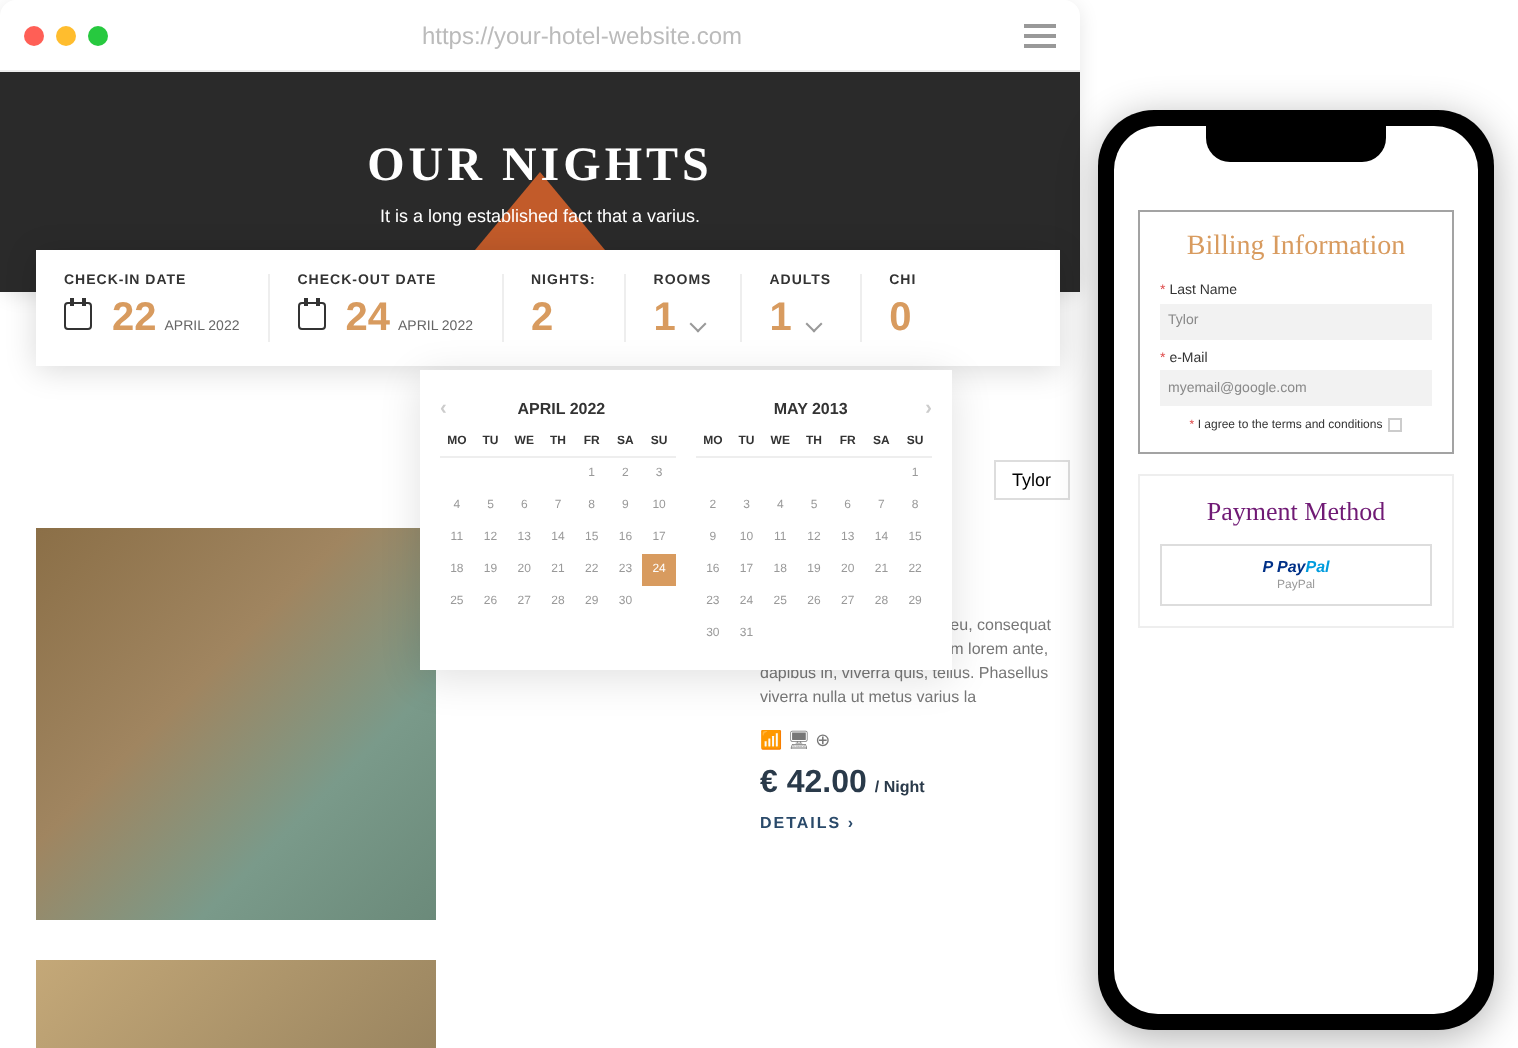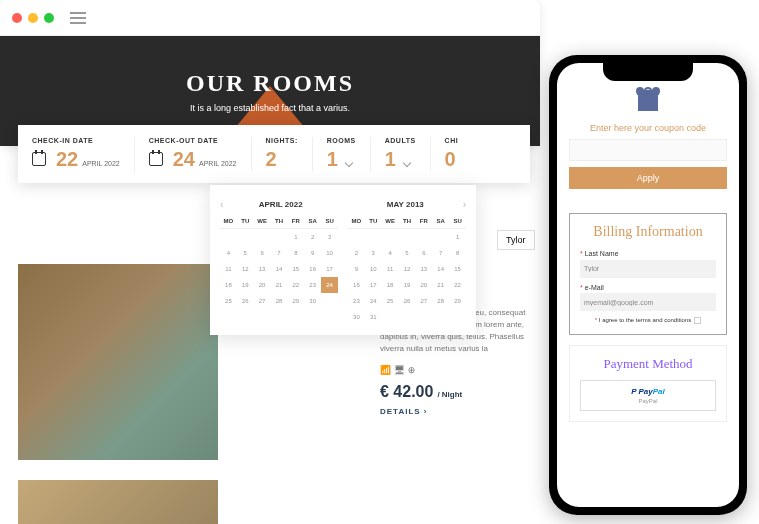--- a/index.html
+++ b/index.html
@@ -56,43 +56,44 @@
 .apply-btn{width:100%;height:22px;background:#d89b5f;color:#fff;border:none;font-size:9px}
 .billing{border:1px solid #a3a3a3;padding:10px;margin-top:14px;text-align:center}
 .billing h3{font-size:14px;color:#d89b5f;font-family:Georgia,serif;font-weight:normal;margin-bottom:10px}
 .field{text-align:left;margin-bottom:6px}
 .field-label{font-size:7px;color:#333}
 .field-label .req{color:#d44}
 .field-input{width:100%;height:18px;border:none;background:#f2f2f2;font-size:7px;padding:0 4px;color:#888;margin-top:2px}
 .terms{font-size:6px;color:#333;margin-top:4px}
 .checkbox{display:inline-block;width:7px;height:7px;border:1px solid #ccc;vertical-align:middle;margin-left:3px}
 .payment{border:1px solid #eee;padding:10px;margin-top:10px;text-align:center}
-.payment h3{font-size:13px;color:#8b5cf6;font-family:Georgia,serif;font-weight:normal;margin-bottom:8px}
+.payment h3{font-size:13px;color:#701a75;font-family:Georgia,serif;font-weight:normal;margin-bottom:8px}
 .paypal-box{border:1px solid #ddd;padding:6px;font-size:8px}
 .pp-logo{font-weight:bold;font-style:italic}
 .pp-logo .p1{color:#003087}.pp-logo .p2{color:#009cde}
 </style>
 </head>
 <body>
 
 <div class="browser">
   <div class="browser-bar">
     <div class="dots">
       <div class="dot r"></div>
       <div class="dot y"></div>
       <div class="dot g"></div>
     </div>
+    <div class="url-bar">https://your-hotel-website.com</div>
     <div class="menu-icon">
         <span></span>
         <span></span>
         <span></span>
       </div>
   </div>
   <div class="hero">
-    <h1>OUR ROOMS</h1>
+    <h1>OUR NIGHTS</h1>
     <p>It is a long established fact that a varius.</p>
   </div>
 </div>
 
 <div class="booking-bar">
   <div class="bk-col">
     <div class="bk-label">CHECK-IN DATE</div>
     <div class="bk-val">
         <span class="cal-icon"></span>
         <span class="bk-big">22</span>
@@ -240,26 +241,20 @@
   <div class="room-title">andard</div>
   <div class="room-desc">Aenean leo ligula, porttitor eu, consequat vitae, eleifend enim. Aliquam lorem ante, dapibus in, viverra quis, tellus. Phasellus viverra nulla ut metus varius la</div>
   <div class="room-icons">📶 🖥 ⊕</div>
   <div class="room-price"><span style="font-size:16px">€ 42.00</span> <span>/ Night</span></div>
   <div class="room-details">DETAILS ›</div>
 </div>
 
 <div class="phone">
   <div class="phone-notch"></div>
   <div class="phone-screen">
-    <div class="coupon-sec">
-      <div class="gift-icon"></div>
-      <div class="coupon-label">Enter here your coupon code</div>
-      <input class="coupon-input" style="">
-      <button class="apply-btn">Apply</button>
-    </div>
     <div class="billing">
       <h3>Billing Information</h3>
       <div class="field">
         <div class="field-label"><span class="req">*</span> <span>Last Name</span></div>
         <input class="field-input" value="Tylor" style="">
       </div>
       <div class="field">
         <div class="field-label"><span class="req">*</span> <span>e-Mail</span></div>
         <input class="field-input" value="myemail@google.com" style="">
       </div>

